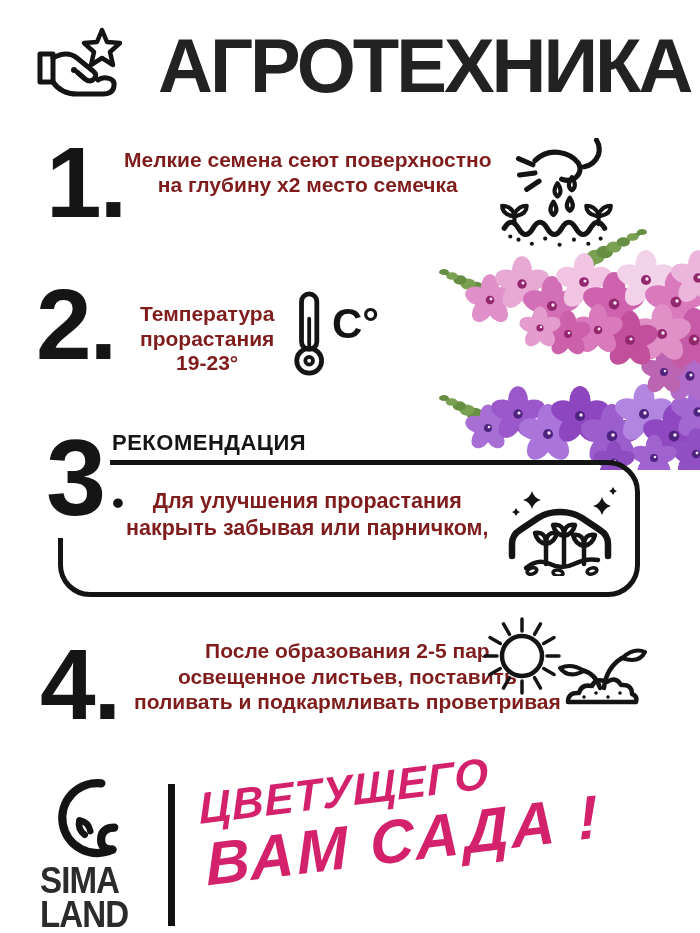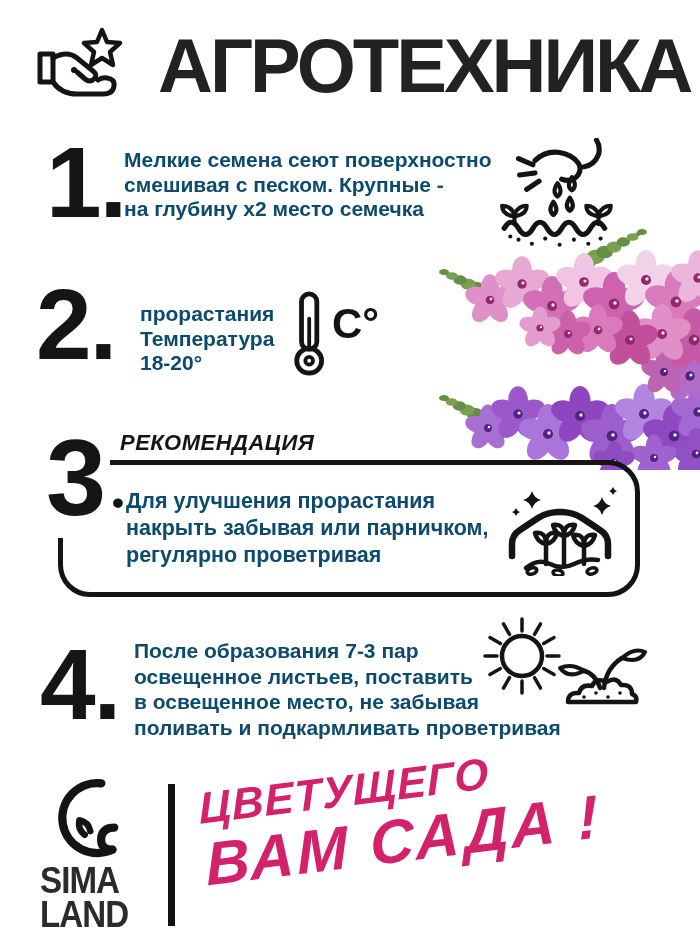--- a/index.html
+++ b/index.html
@@ -1,21 +1,21 @@
 <!DOCTYPE html>
 <html><head>
 <meta charset="utf-8">
 <style>
   html,body{margin:0;padding:0;background:#fff;}
   .page{position:relative;width:700px;height:933px;background:#ffffff;overflow:hidden;
         font-family:"Liberation Sans",sans-serif;color:#1a1a1a;padding-left:37px;}
   .abs{position:absolute;}
   .title{font-size:76px;font-weight:bold;letter-spacing:-3px;color:#222;white-space:nowrap;}
   .num{font-size:100px;font-weight:bold;line-height:1;color:#151515;letter-spacing:-2px;}
-  .step-text{font-size:21px;font-weight:bold;color:#0c4a6e;line-height:24.5px;white-space:nowrap;}
+  .step-text{font-size:21px;font-weight:bold;color:#7f1d1d;line-height:24.5px;white-space:nowrap;text-align:center;}
   .reco-label{font-size:22px;font-weight:bold;letter-spacing:0.5px;color:#151515;}
   .reco-box{border:5px solid #141414;border-radius:32px;}
   .bullet{font-size:34px;line-height:20px;color:#141414;font-weight:bold;}
   .unit{font-size:42px;font-weight:bold;color:#141414;}
   .numwrap{background:#ffffff;padding:0 6px;}
   .brand{font-size:36px;font-weight:bold;line-height:0.95;color:#2b2b2b;letter-spacing:-1px;
          transform:scaleX(0.92);transform-origin:left top;}
   .divider{width:7px;height:142px;background:#111;}
   .slogan{transform:rotate(-7deg);transform-origin:left top;color:#d4216b;
           font-style:italic;font-weight:bold;white-space:nowrap;}
@@ -250,21 +250,20 @@
       <ellipse cx="105.88703337615829" cy="114.41377674149945" rx="11" ry="7.6" transform="rotate(126 105.88703337615829 114.41377674149945)" fill="#e49cce"></ellipse>
       <ellipse cx="102.1090122305304" cy="102.78622325850054" rx="11" ry="7.6" transform="rotate(198 102.1090122305304 102.78622325850054)" fill="#e49cce"></ellipse>
       <ellipse cx="112" cy="95.6" rx="11" ry="7.6" transform="rotate(270 112 95.6)" fill="#e49cce"></ellipse>
       <circle cx="112" cy="106" r="3.5999999999999996" fill="#93276e"></circle>
       <circle cx="113" cy="105" r="1.2" fill="#f6e6f2"></circle>
     </svg>
 
   <div class="abs num" style="left:46px;top:132px;">1.</div>
   <div class="abs step-text" style="left:124px;top:148px;">
     <div>Мелкие семена сеют поверхностно</div>
-    <div>смешивая с песком. Крупные -</div>
     <div>на глубину х2 место семечка</div>
   </div>
   <svg class="abs" style="left:498px;top:138px;" width="118" height="113" viewBox="0 0 115 110">
     <path class="ic" stroke-width="5" d="M36 22 q10 -10 24 -8 q12 2 18 10 q4 6 0 12 q-6 8 -16 4"></path>
     <path class="ic" stroke-width="5" d="M34 26 l-14 -6 M36 34 l-15 2 M40 42 l-12 8"></path>
     <path class="ic" stroke-width="5" d="M84 28 q10 -2 14 -12 q2 -8 -2 -14"></path>
     <path class="ic" stroke-width="4" d="M58 44 c4 6 4 10 0 13 c-4 -3 -4 -7 0 -13 z
       M72 38 c4 6 4 10 0 13 c-4 -3 -4 -7 0 -13 z
       M54 62 c4 6 4 10 0 13 c-4 -3 -4 -7 0 -13 z
       M70 58 c4 6 4 10 0 13 c-4 -3 -4 -7 0 -13 z"></path>
@@ -278,42 +277,41 @@
       <circle cx="60" cy="104" r="2"></circle>
         <circle cx="74" cy="99" r="2"></circle>
         <circle cx="88" cy="103" r="2"></circle>
       <circle cx="100" cy="98" r="2"></circle>
         <circle cx="12" cy="96" r="2"></circle>
     </g>
   </svg>
 
   <div class="abs num" style="left:36px;top:274px;">2.</div>
   <div class="abs step-text" style="left:140px;top:302px;">
+    <div>Температура</div>
     <div>прорастания</div>
-    <div>Температура</div>
-    <div>18-20°</div>
+    <div>19-23°</div>
   </div>
   <svg class="abs" style="left:291px;top:290px;" width="44" height="88" viewBox="0 0 44 92">
     <rect class="ic" stroke-width="5" x="10" y="4" width="16" height="58" rx="8"></rect>
     <circle class="ic" stroke-width="5" cx="18" cy="74" r="13"></circle>
     <path class="ic" stroke-width="4" d="M18 30 V 60"></path>
     <circle class="ic" stroke-width="4" cx="18" cy="74" r="4"></circle>
   </svg>
   <div class="abs unit" style="left:332px;top:300px;">C°</div>
 
-  <div class="abs reco-label" style="left:120px;top:430px;font-style:italic;">РЕКОМЕНДАЦИЯ</div>
+  <div class="abs reco-label" style="left:112px;top:430px;">РЕКОМЕНДАЦИЯ</div>
   <div class="abs reco-box" style="left:58px;top:460px;width:572px;height:127px;"></div>
   <div class="abs" style="left:40px;top:424px;">
     <span class="numwrap num" style="font-size:108px;">3</span>
   </div>
   <div class="abs bullet" style="left:112px;top:492px;">•</div>
   <div class="abs step-text" style="left:126px;top:488px;font-size:21.5px;line-height:27px;">
     <div>Для улучшения прорастания</div>
     <div>накрыть забывая или парничком,</div>
-    <div>регулярно проветривая</div>
   </div>
   <svg class="abs" style="left:500px;top:474px;" width="122" height="102" viewBox="0 0 122 102">
     <path class="ic" stroke-width="6.5" d="M12 82 v-12 q0 -9 8 -14 l18 -12 q9 -6 22 -6 q13 0 22 6 l18 12 q8 5 8 14 v12"></path>
     <g fill="#141414">
       <path d="M32 17 Q34 24 41 26 Q34 28 32 35 Q30 28 23 26 Q30 24 32 17 Z"></path>
       <path d="M16 34 Q17 37 20 38 Q17 39 16 42 Q15 39 12 38 Q15 37 16 34 Z"></path>
       <path d="M102 23 Q104 30 111 32 Q104 34 102 41 Q100 34 93 32 Q100 30 102 23 Z"></path>
       <path d="M113 13 Q114 16 117 17 Q114 18 113 21 Q112 18 109 17 Q112 16 113 13 Z"></path>
     </g>
     <path class="ic" stroke-width="4.5" d="M46 90 V70 M46 70 q-9 -2 -11 -11 q11 -2 11 11 M46 70 q9 -2 11 -11 q-11 -2 -11 11"></path>
@@ -322,23 +320,22 @@
     <path class="ic" stroke-width="4.5" d="M26 94 q12 -10 24 -4 t24 0 t24 -4"></path>
     <g class="ic" stroke-width="3.5">
       <ellipse cx="32" cy="97" rx="5" ry="3" transform="rotate(-20 32 97)"></ellipse>
       <ellipse cx="58" cy="99" rx="5" ry="3" transform="rotate(10 58 99)"></ellipse>
       <ellipse cx="92" cy="97" rx="5" ry="3" transform="rotate(-15 92 97)"></ellipse>
     </g>
   </svg>
 
   <div class="abs num" style="left:40px;top:634px;">4.</div>
   <div class="abs step-text" style="left:134px;top:638px;line-height:25.5px;">
-    <div>После образования 7-3 пар</div>
+    <div>После образования 2-5 пар</div>
     <div>освещенное листьев, поставить</div>
-    <div>в освещенное место, не забывая</div>
     <div>поливать и подкармливать проветривая</div>
   </div>
   <svg class="abs" style="left:472px;top:608px;" width="175" height="108" viewBox="0 0 175 108">
     <circle class="ic" stroke-width="4.5" cx="50" cy="48" r="20"></circle>
     <g id="sun-rays" class="ic" stroke-width="3.5">
         <line x1="75" y1="48" x2="87" y2="48"></line>
         <line x1="71.65063509461098" y1="60.5" x2="82.04293994002424" y2="66.5"></line>
         <line x1="62.5" y1="69.65063509461096" x2="68.5" y2="80.04293994002423"></line>
         <line x1="50" y1="73" x2="50" y2="85"></line>
         <line x1="37.50000000000001" y1="69.65063509461098" x2="31.500000000000007" y2="80.04293994002424"></line>

